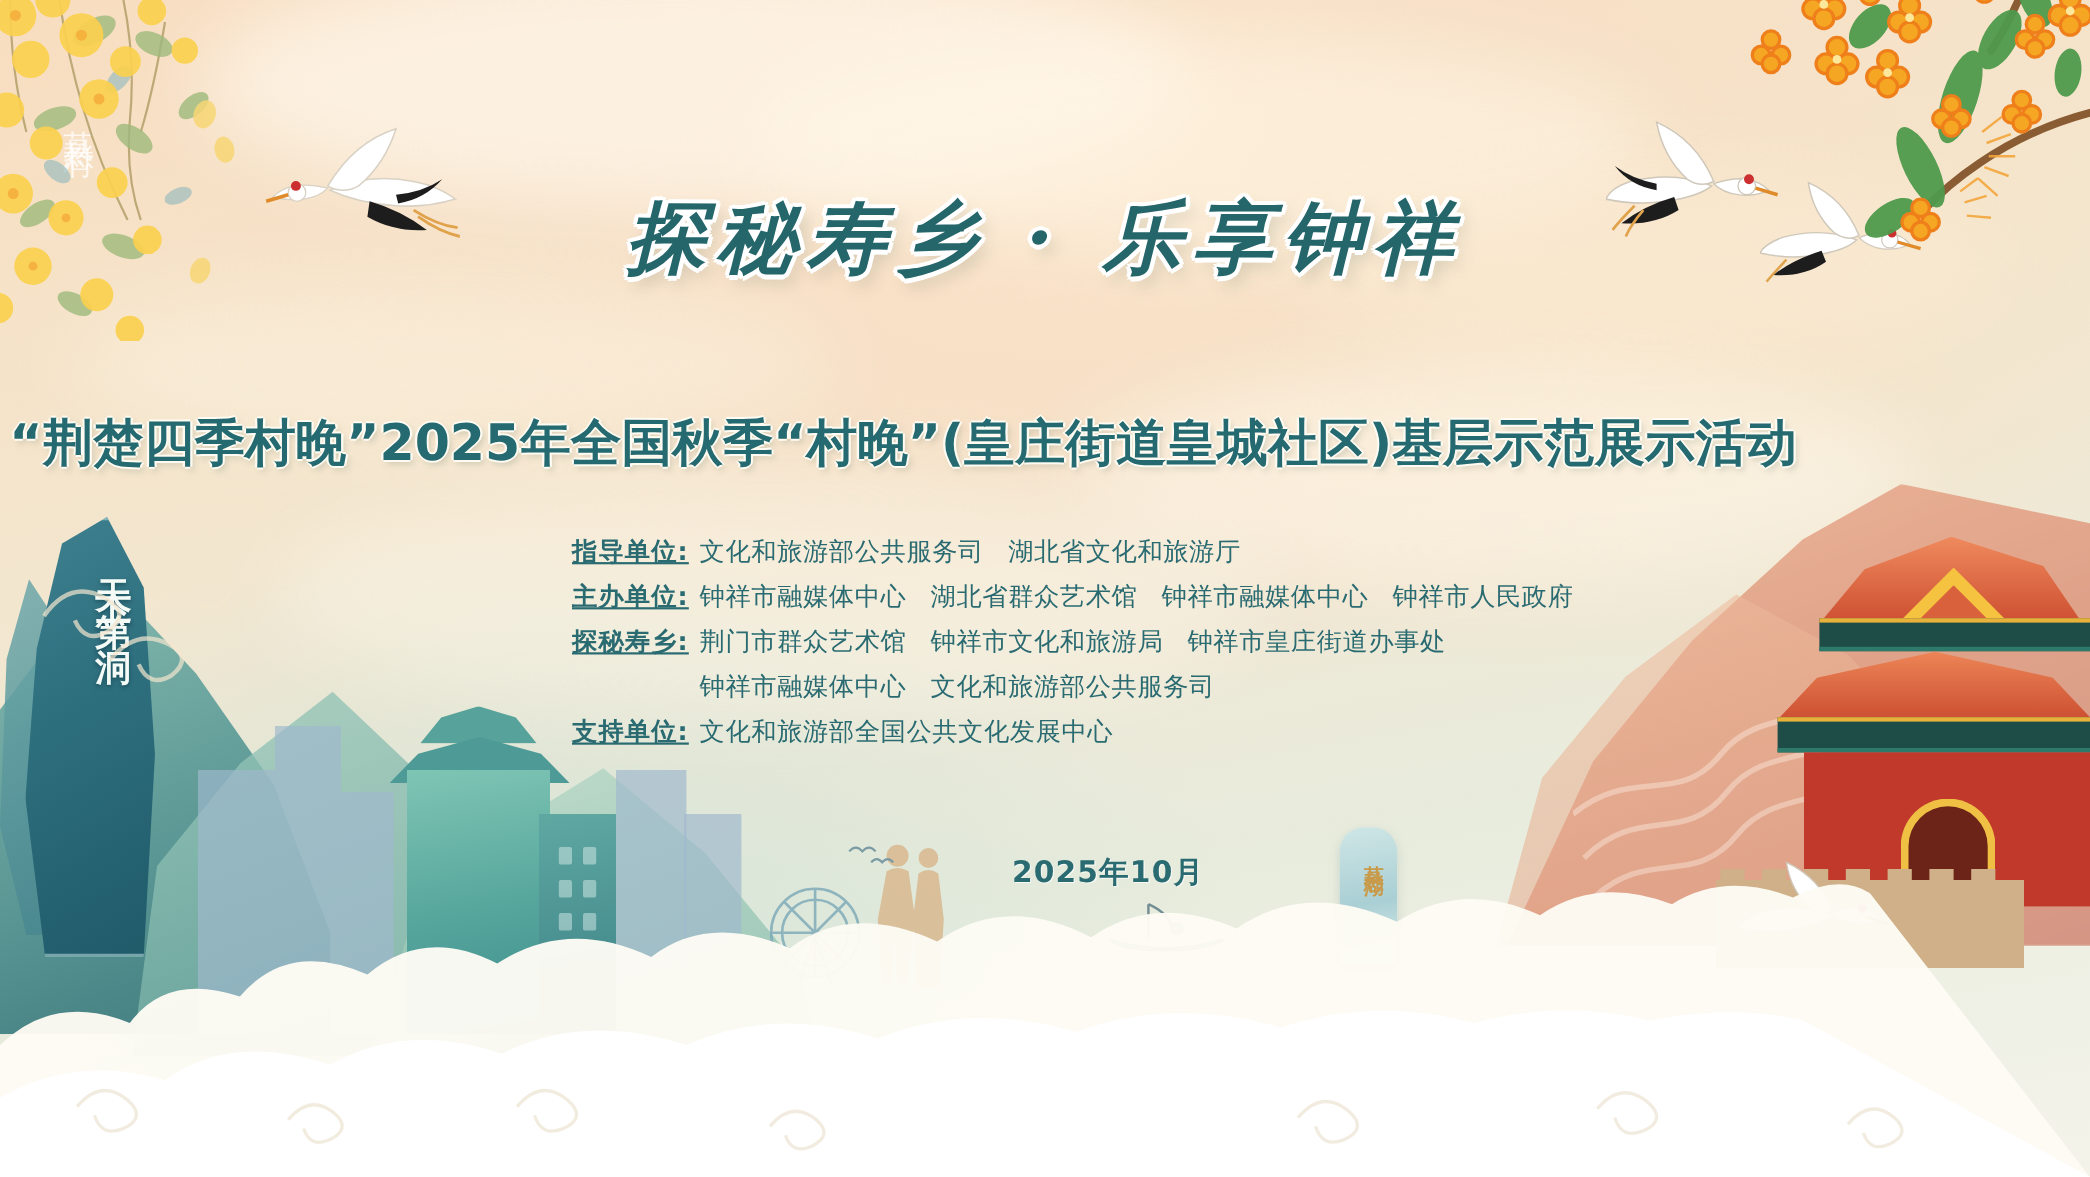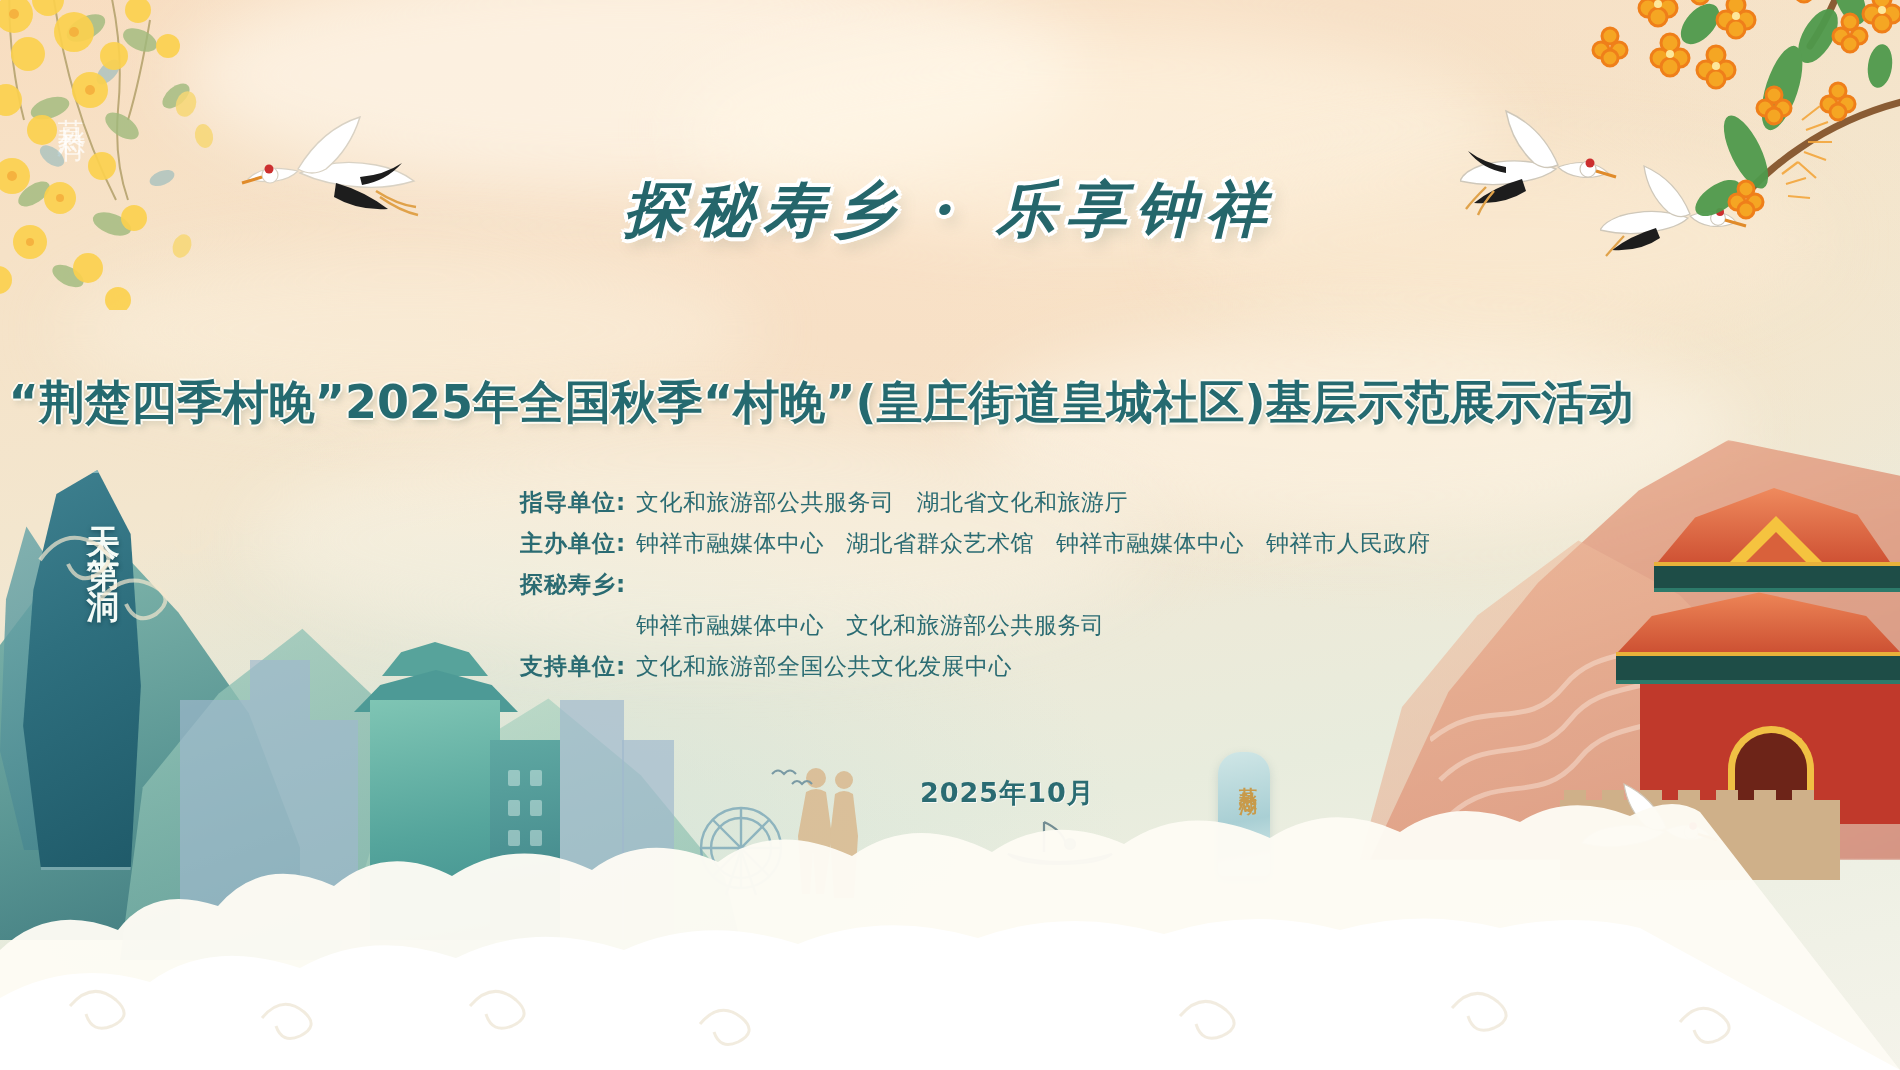--- a/index.html
+++ b/index.html
@@ -127,38 +127,38 @@
   #crane-r2{left:1600px;top:150px;width:150px;height:120px;}
   #crane-br{left:1580px;top:770px;width:140px;height:110px;}
 
   
   #flowers-tl{position:absolute;left:-10px;top:-20px;width:300px;height:330px;}
   #flowers-tr{position:absolute;right:-10px;top:-30px;width:360px;height:300px;}
 
   
   #main-title{position:absolute;left:0;top:178px;width:1900px;text-align:center;
     font-family:"DejaVu Serif","Liberation Serif",serif;font-weight:700;
-    font-size:60px;line-height:1.05;color:#25666b;letter-spacing:10px;
+    font-size:72px;line-height:1.05;color:#25666b;letter-spacing:10px;
     font-style:italic;
     text-shadow:
       4px 0 0 #ffffff,-4px 0 0 #ffffff,0 4px 0 #ffffff,0 -4px 0 #ffffff,
       3px 3px 0 #ffffff,-3px 3px 0 #ffffff,3px -3px 0 #ffffff,-3px -3px 0 #ffffff,
       6px 8px 14px rgba(120,130,110,.30);}
 
   #sub-title{position:absolute;left:0;top:372px;width:1642px;text-align:center;
     font-family:"DejaVu Sans","Liberation Sans",sans-serif;font-weight:700;
     font-size:46px;color:#256a70;letter-spacing:0px;white-space:nowrap;
     text-shadow:2px 0 0 #fdfbf2,-2px 0 0 #fdfbf2,0 2px 0 #fdfbf2,0 -2px 0 #fdfbf2,
                 3px 4px 6px rgba(120,130,110,.28);}
 
   #credits{position:absolute;left:520px;top:482px;width:900px;
     font-family:"DejaVu Sans","Liberation Sans",sans-serif;
     color:#2a6b72;font-size:23px;line-height:41px;}
   .credit-row{display:flex;align-items:baseline;white-space:nowrap;}
-  .credit-label{font-weight:700;width:116px;flex:0 0 116px;letter-spacing:1px;}
+  .credit-label{font-weight:700;width:116px;flex:0 0 116px;letter-spacing:1px;text-decoration:underline;}
   .credit-value{font-weight:400;letter-spacing:.5px;}
   .credit-value span{margin-right:22px;}
   .credit-row.cont .credit-label{visibility:hidden;}
 
   #event-date{position:absolute;left:884px;top:775px;
     font-family:"DejaVu Sans","Liberation Sans",sans-serif;font-weight:700;
     font-size:27px;color:#2a6b72;letter-spacing:1px;
     text-shadow:1px 1px 0 rgba(255,255,255,.7);margin-left:36px;}
 </style>
 </head>
@@ -514,20 +514,23 @@
       </span>
     </div>
     <div class="credit-row">
       <span class="credit-label">主办单位:</span>
       <span class="credit-value">
         <span>钟祥市融媒体中心</span><span>湖北省群众艺术馆</span><span>钟祥市融媒体中心</span><span>钟祥市人民政府</span>
       </span>
     </div>
     <div class="credit-row">
       <span class="credit-label">探秘寿乡:</span>
+      <span class="credit-value">
+        <span>荆门市群众艺术馆</span><span>钟祥市文化和旅游局</span><span>钟祥市皇庄街道办事处</span>
+      </span>
     </div>
     <div class="credit-row cont">
       <span class="credit-label">承办单位:</span>
       <span class="credit-value">
         <span>钟祥市融媒体中心</span><span>文化和旅游部公共服务司</span>
       </span>
     </div>
     <div class="credit-row">
       <span class="credit-label">支持单位:</span>
       <span class="credit-value">

